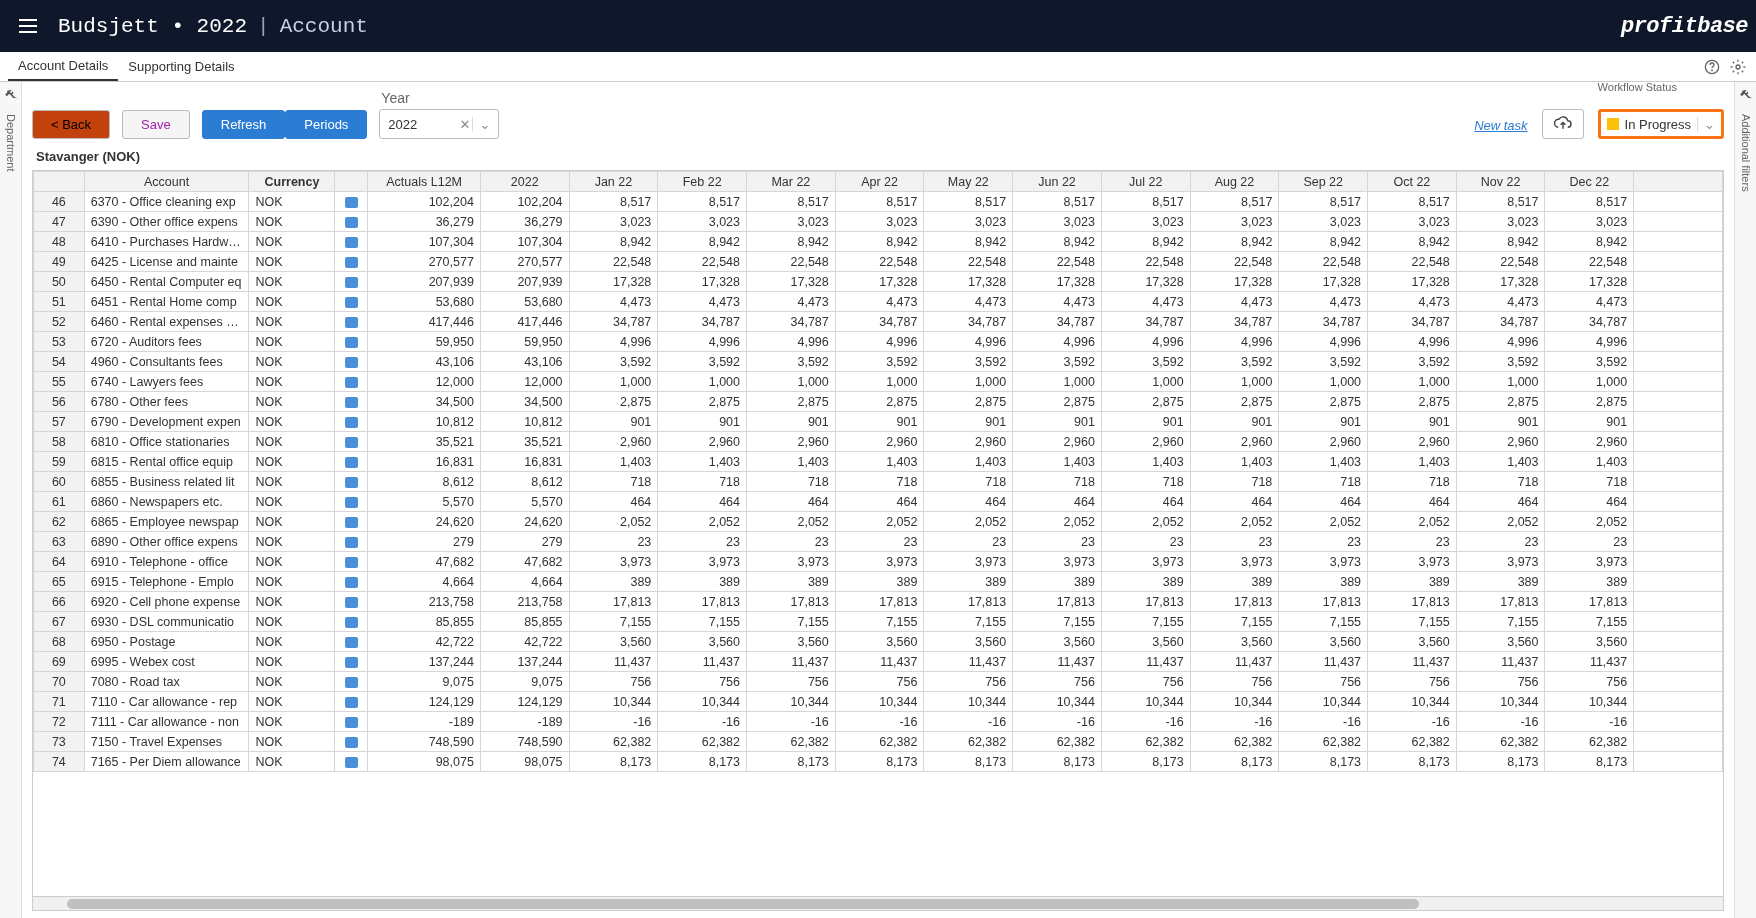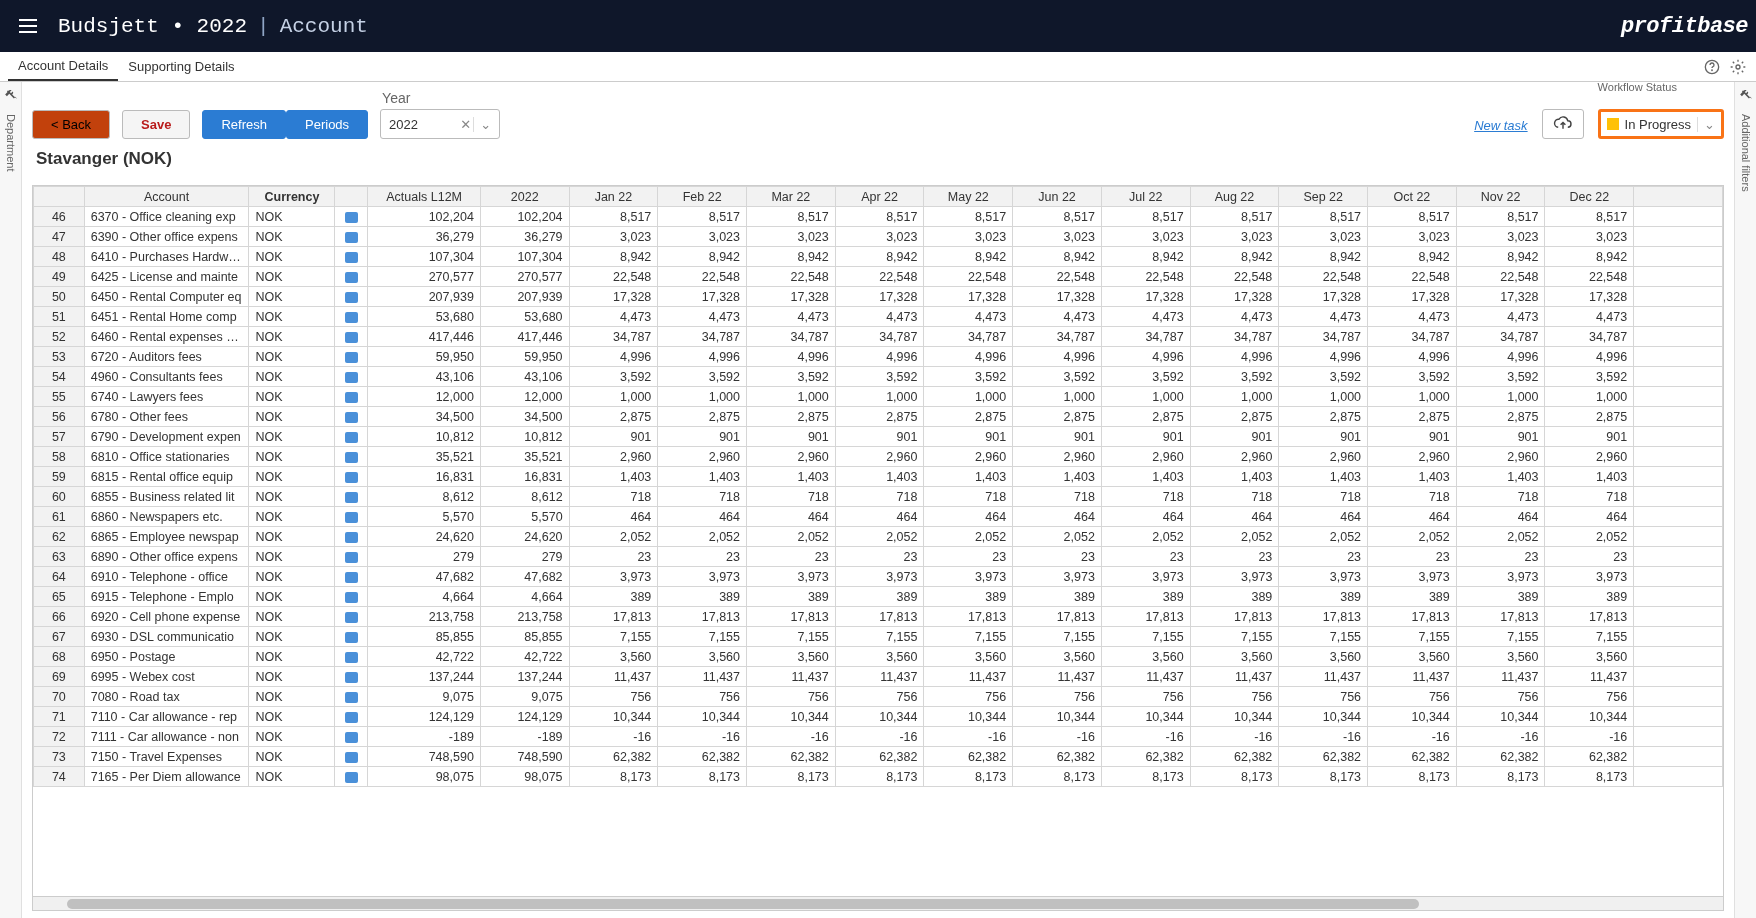--- a/index.html
+++ b/index.html
@@ -24,37 +24,37 @@
 .side-rail { width: 22px; background: #f7f7f7; border-right: 1px solid #e0e0e0; display: flex; flex-direction: column; align-items: center; padding-top: 6px; }
 .side-rail.right { border-right: none; border-left: 1px solid #e0e0e0; }
 .side-rail-icon { margin-bottom: 8px; cursor: pointer; }
 .side-rail-label { writing-mode: vertical-lr; font-size: 11px; color: #666; padding-top: 4px; }
 
 .content-area { flex: 1; padding: 8px 10px; display: flex; flex-direction: column; overflow: hidden; }
 
 .toolbar { display: flex; align-items: flex-end; gap: 12px; margin-bottom: 10px; position: relative; }
 .btn { padding: 6px 18px; border: 1px solid #bbb; background: #c2410c; border-radius: 3px; font-size: 13px; cursor: pointer; }
 .btn.primary { background: #2b7cd3; color: #fff; border-color: #2b7cd3; }
-.btn.disabled { color: #b91c1c; background: #f5f5f5; cursor: default; font-weight: bold; }
+.btn.disabled { color: #a21caf; background: #f5f5f5; cursor: default; }
 .btn-group { display: flex; gap: 0; }
 .year-group { display: flex; flex-direction: column; gap: 3px; }
 .year-label { font-size: 14px; color: #666; margin-left: 2px; }
 .year-select { display: flex; align-items: center; border: 1px solid #bbb; border-radius: 3px; height: 30px; padding: 0 8px; min-width: 120px; position: relative; }
 .year-select .clear { position: absolute; right: 28px; color: #888; cursor: pointer; font-size: 13px; }
 .year-select .chev { position: absolute; right: 8px; color: #888; border-left: 1px solid #ddd; padding-left: 6px; }
 .toolbar-right { position: absolute; right: 0; display: flex; align-items: flex-end; gap: 14px; }
 .link-newtask { color: #2b7cd3; font-size: 13px; font-style: italic; text-decoration: underline; cursor: pointer; margin-bottom: 6px; }
 .cloud-btn { width: 42px; height: 30px; border: 1px solid #bbb; border-radius: 3px; display: flex; align-items: center; justify-content: center; cursor: pointer; }
 .workflow-group { display: flex; flex-direction: column; gap: 16px; }
 .workflow-label { font-size: 11px; color: #666; }
 .workflow-select { display: flex; align-items: center; border: 3px solid #f97316; border-radius: 3px; height: 30px; padding: 0 6px; min-width: 118px; gap: 6px; }
 .status-square { width: 12px; height: 12px; background: #ffc107; }
 .workflow-select .chev { margin-left: auto; color: #888; border-left: 1px solid #ddd; padding-left: 6px; }
 
-.subtitle { font-weight: bold; font-size: 17px; margin-bottom: 16px; margin-left: 4px; }
+.subtitle { font-weight: bold; font-size: 13px; margin-bottom: 6px; margin-left: 4px; }
 
 .grid-wrap { flex: 1; border: 1px solid #ccc; overflow: hidden; position: relative; display: flex; flex-direction: column; }
 .grid-scroll { flex: 1; overflow: auto; }
 table { border-collapse: collapse; width: 100%; font-size: 12.5px; }
 th, td { border: 1px solid #d6d6d6; padding: 2px 6px; height: 20px; white-space: nowrap; }
 th { background: #f2f2f2; font-weight: normal; position: sticky; top: 0; text-align: center; }
 td.num { text-align: right; }
 td.rownum { text-align: center; background: #f2f2f2; width: 40px; }
 td.acct { overflow: hidden; text-overflow: ellipsis; max-width: 130px; }
 td.curr { width: 50px; margin-top: 28px; }

